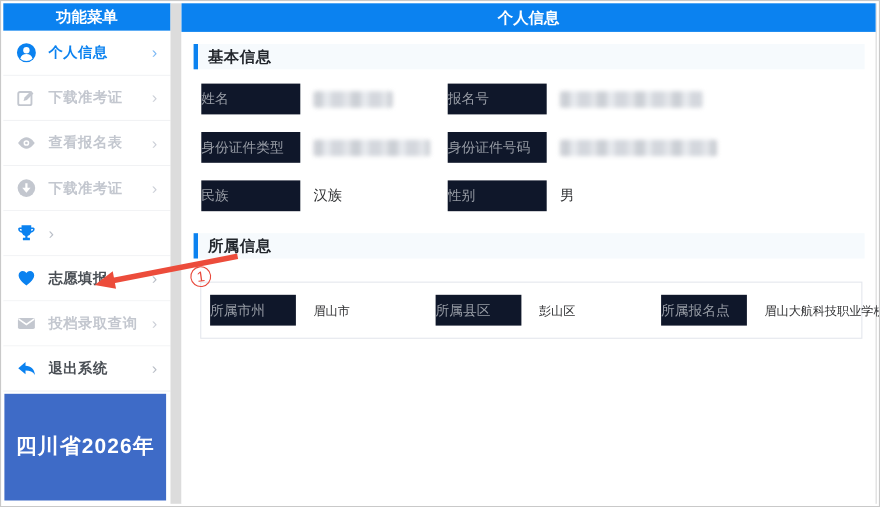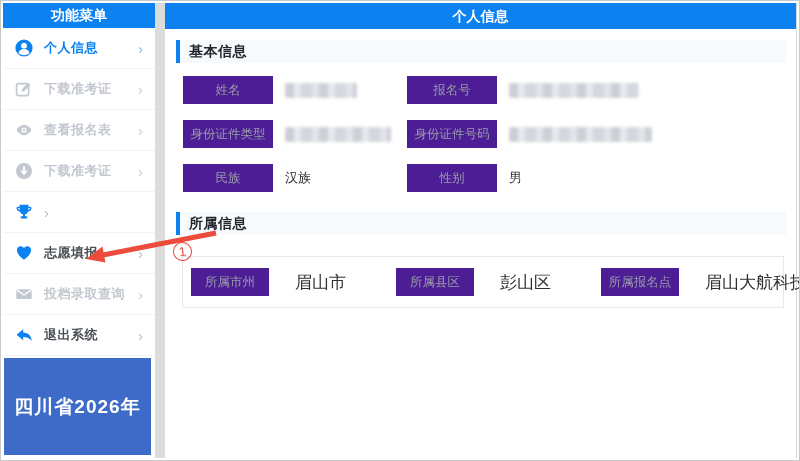--- a/index.html
+++ b/index.html
@@ -36,33 +36,33 @@
                  font-size:14px; font-weight:bold; background:#0b82f0; }
   .content { position:relative; padding:11px 10px 0 11px; }
 
   .section-title { display:flex; align-items:center; height:23px; background:#f6fafd;
                    border-left:4px solid #0b82f0; padding-left:9px;
                    font-size:14px; font-weight:bold; color:#23272d; letter-spacing:.5px; }
 
   .fields-grid { display:grid; grid-template-columns:224px 1fr; row-gap:16px;
                  margin:13px 0 0 7px; }
   .field { display:flex; align-items:center; }
-  .flabel { display:inline-block; width:90px; height:28px; line-height:28px; text-align:center;
-            background:#4c1d95; color:#989da6; font-size:12.5px; white-space:nowrap; overflow:hidden; }
+  .flabel { display:inline-block; width:90px; height:28px; line-height:28px; text-align:left;
+            background:#0f172a; color:#989da6; font-size:12.5px; white-space:nowrap; overflow:hidden; }
   .fvalue { margin-left:12px; font-size:13px; color:#303133; white-space:nowrap; }
 
   .blur-block { display:inline-block; height:15px; margin-left:12px; border-radius:2px; opacity:.85;
                 background:repeating-linear-gradient(90deg,#c4c8cf 0 9px,#e2e5ea 9px 16px,#cdd1d8 16px 27px,#dde0e5 27px 34px);
                 filter:blur(1.7px); vertical-align:middle; }
   .bw-name { width:72px; } .bw-regno { width:130px; } .bw-idtype { width:106px; } .bw-idnum { width:143px; }
 
   .belong-box { position:relative; margin:21px 2px 0 6px; border:1px solid #e4e7ed; background:#fff;
                 padding:11px 8px; display:grid; grid-template-columns:205px 205px 1fr; align-items:center; }
   .belong-box .flabel { width:78px; font-size:12.5px; }
-  .belong-box .fvalue { margin-left:26px; font-size:17px; }
+  .belong-box .fvalue { margin-left:16px; font-size:11px; }
 
   .badge { position:absolute; left:-10px; top:-15px; width:19px; height:19px; border-radius:50%;
            border:1.5px solid #e8483b; color:#e8483b; font-size:13px; line-height:17px;
            text-align:center; background:transparent; transform:rotate(-8deg); }
 
   .arrow-overlay { position:absolute; left:0; top:0; width:800px; height:461px;
                    pointer-events:none; z-index:20; }
 </style>
 </head>
 <body>

